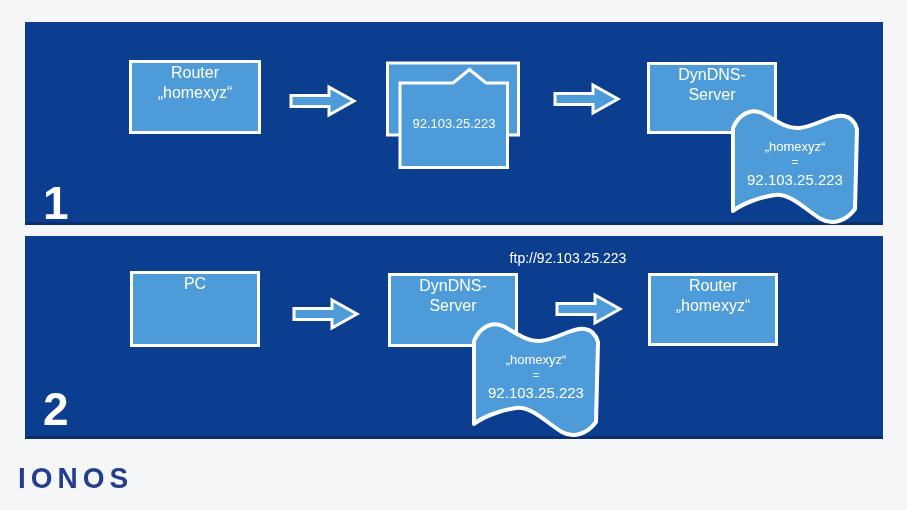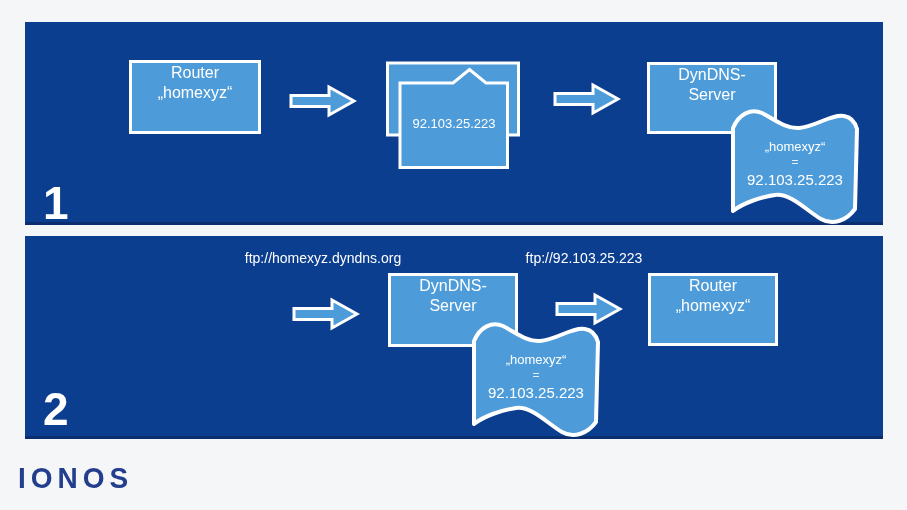--- a/index.html
+++ b/index.html
@@ -75,21 +75,21 @@
   }
   .flag-name{font-size:13px;line-height:17px;}
   .flag-equals{font-size:12px;line-height:15px;opacity:.85;}
   .flag-ip{font-size:15px;line-height:19px;}
   .ftp-label{
     position:absolute;top:14px;
     font-size:14px;line-height:16px;
     text-align:center;color:var(--text);
   }
   .ftp-label.request{left:178px;width:240px;}
-  .ftp-label.resolved{left:459px;width:200px;}
+  .ftp-label.resolved{left:443px;width:200px;}
   .brand-logo{
     position:absolute;left:18px;top:462px;
     font-size:28px;font-weight:700;
     letter-spacing:5px;
     color:var(--logo-blue);
     transform:scaleY(1.05);
     transform-origin:left top;
   }
 </style>
 </head>
@@ -135,23 +135,25 @@
       <span class="flag-ip">92.103.25.223</span>
     </div>
   </div>
 
 </section>
 
 <section class="panel panel-2">
 
   <div class="step-number">2</div>
 
-  <div class="ftp-label request">ftp://homexyz.dyndns.org</div>
   <div class="ftp-label resolved">ftp://92.103.25.223</div>
 
+  <div class="node-box" style="left:105px;top:35px;width:130px;height:76px;">
+    <span>PC</span>
+  </div>
 
   <svg class="arrow" style="left:267px;top:61px;" viewBox="0 0 68 34">
     <path d="M 2,11.5 H 40 V 3 L 65,17 L 40,31 V 22.5 H 2 Z"></path>
   </svg>
 
   <div class="node-box" style="left:363px;top:37px;width:130px;height:74px;">
     <span>DynDNS-</span>
     <span>Server</span>
   </div>
 

